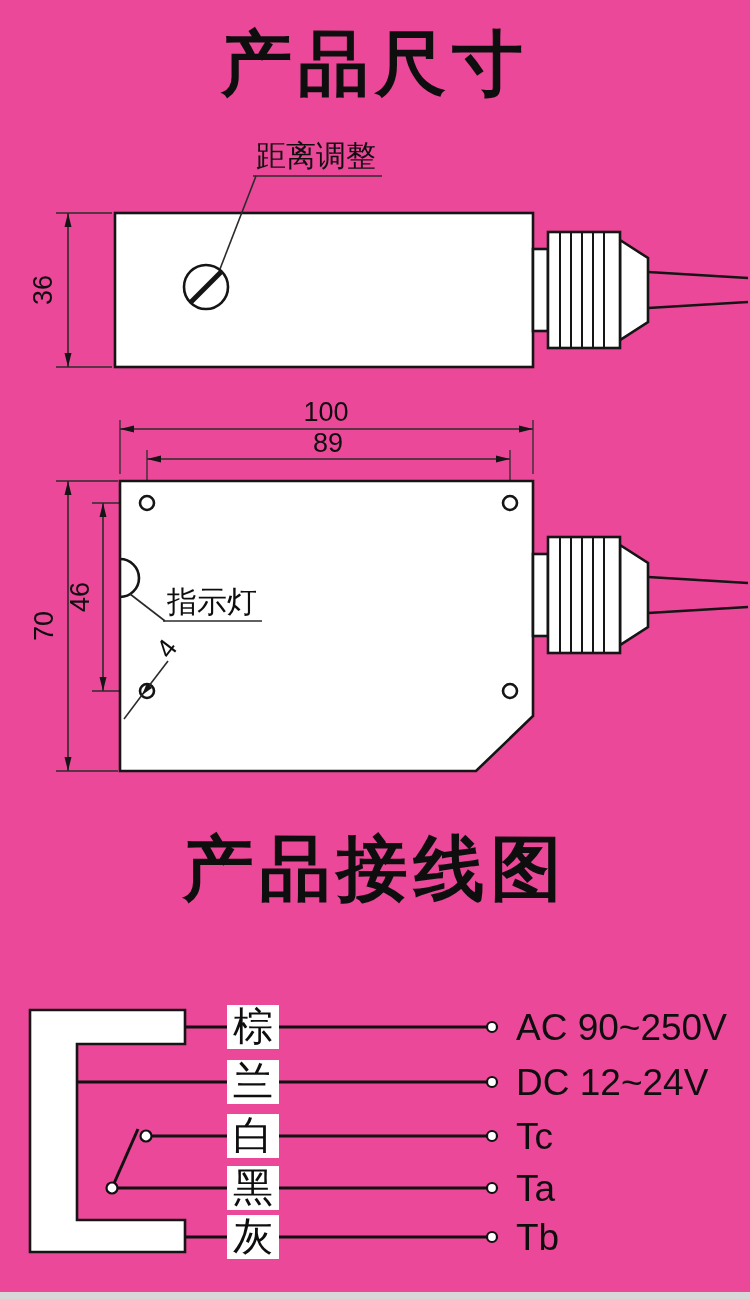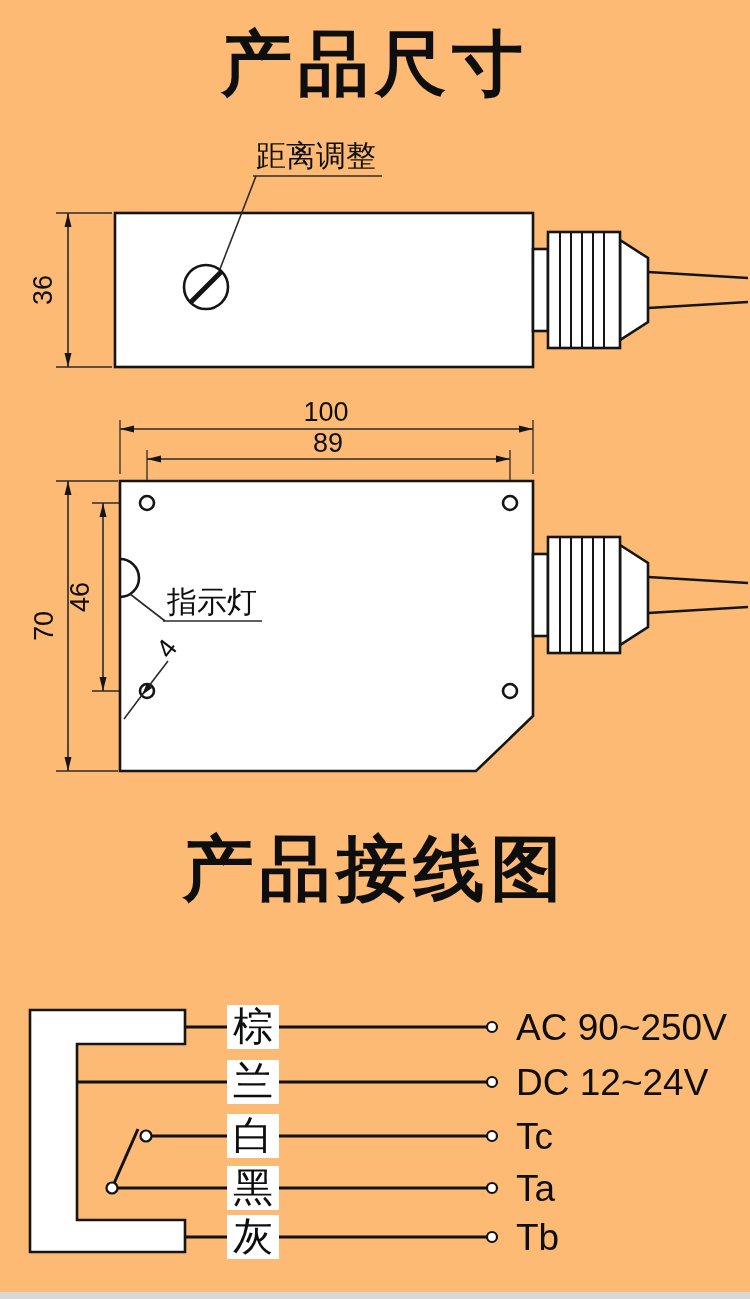--- a/index.html
+++ b/index.html
@@ -1,16 +1,16 @@
 <!DOCTYPE html>
 <html><head>
 <meta charset="utf-8">
 <style>
   html,body{margin:0;padding:0;background:#ffffff;}
-  .stage{position:relative;width:750px;height:1299px;background:#fdba74;overflow:hidden;}
+  .stage{position:relative;width:750px;height:1299px;background:#ec4899;overflow:hidden;}
   svg{display:block;}
   text{font-family:"Liberation Sans","DejaVu Sans",sans-serif;fill:#0e0e0e;}
   .h1{font-size:71px;font-weight:bold;letter-spacing:6px;}
   .dimtxt{font-size:27px;}
   .lbl{font-size:30px;}
   .wlbl{font-size:40px;}
   .rlbl{font-size:37px;}
   .ln{fill:none;stroke:#151515;stroke-width:2.6;}
   .lnf{fill:#ffffff;stroke:#151515;stroke-width:2.6;}
   .thin{stroke:#2b2b2b;stroke-width:1.3;fill:none;}

